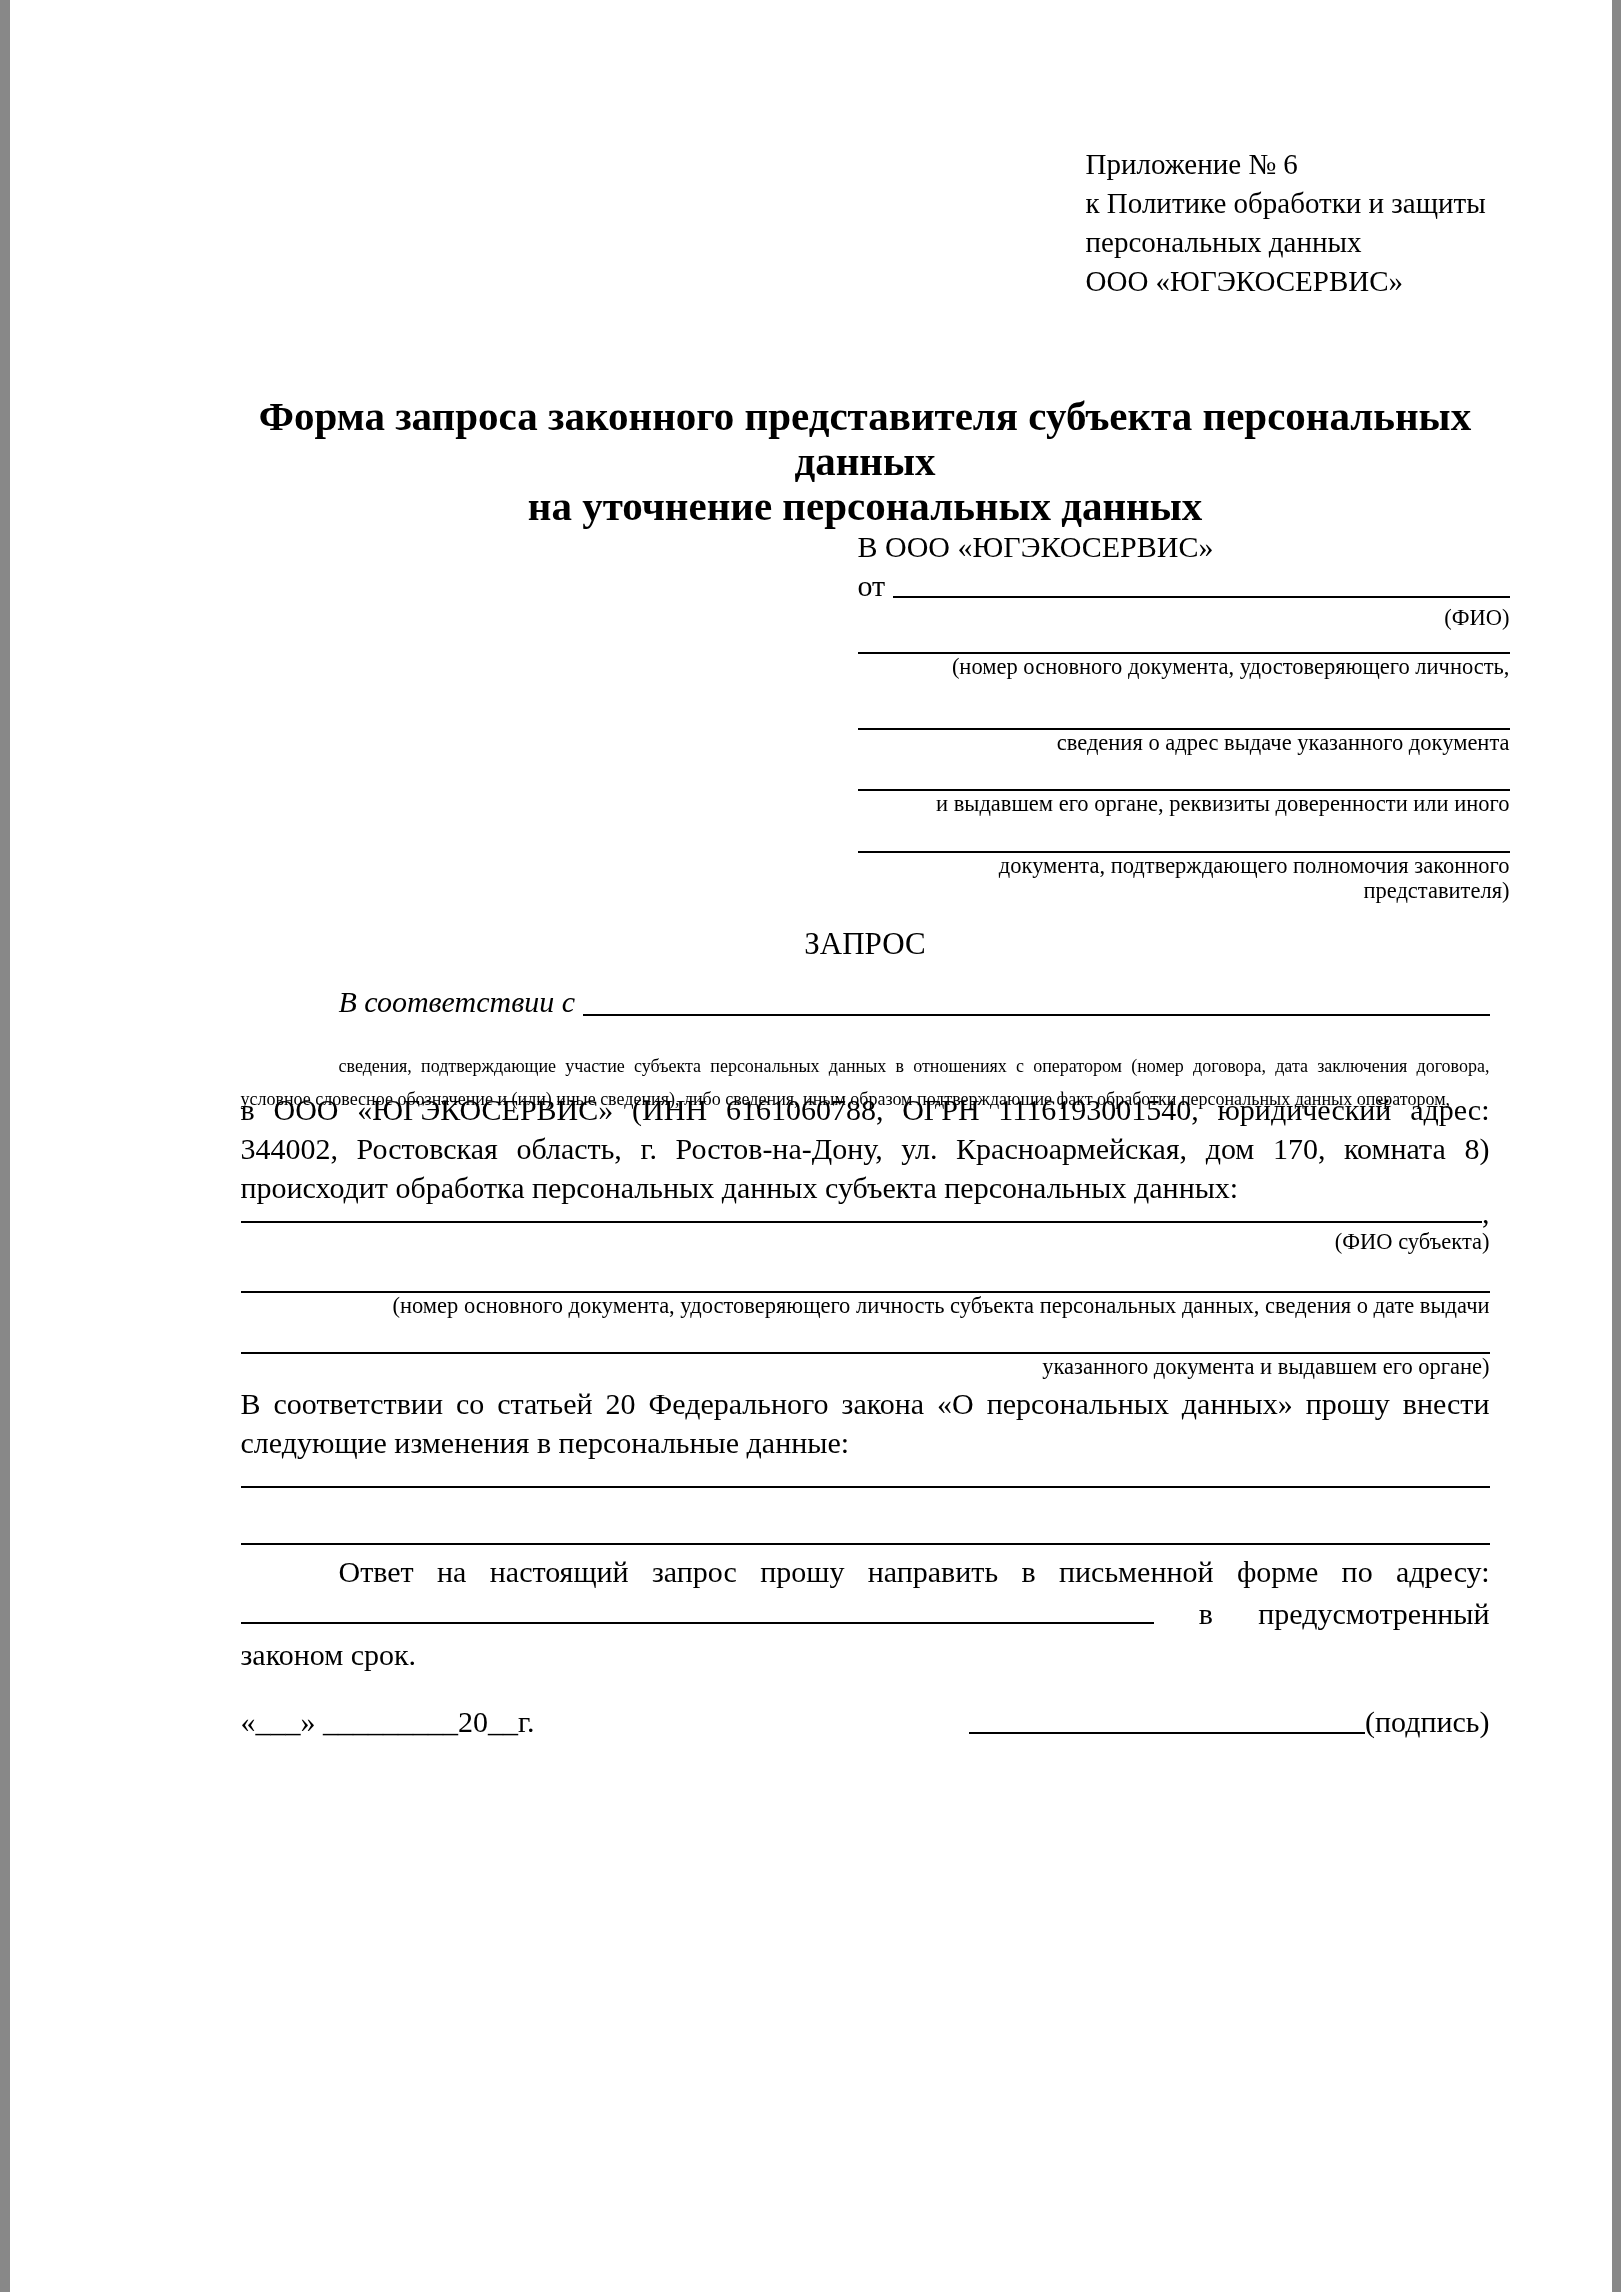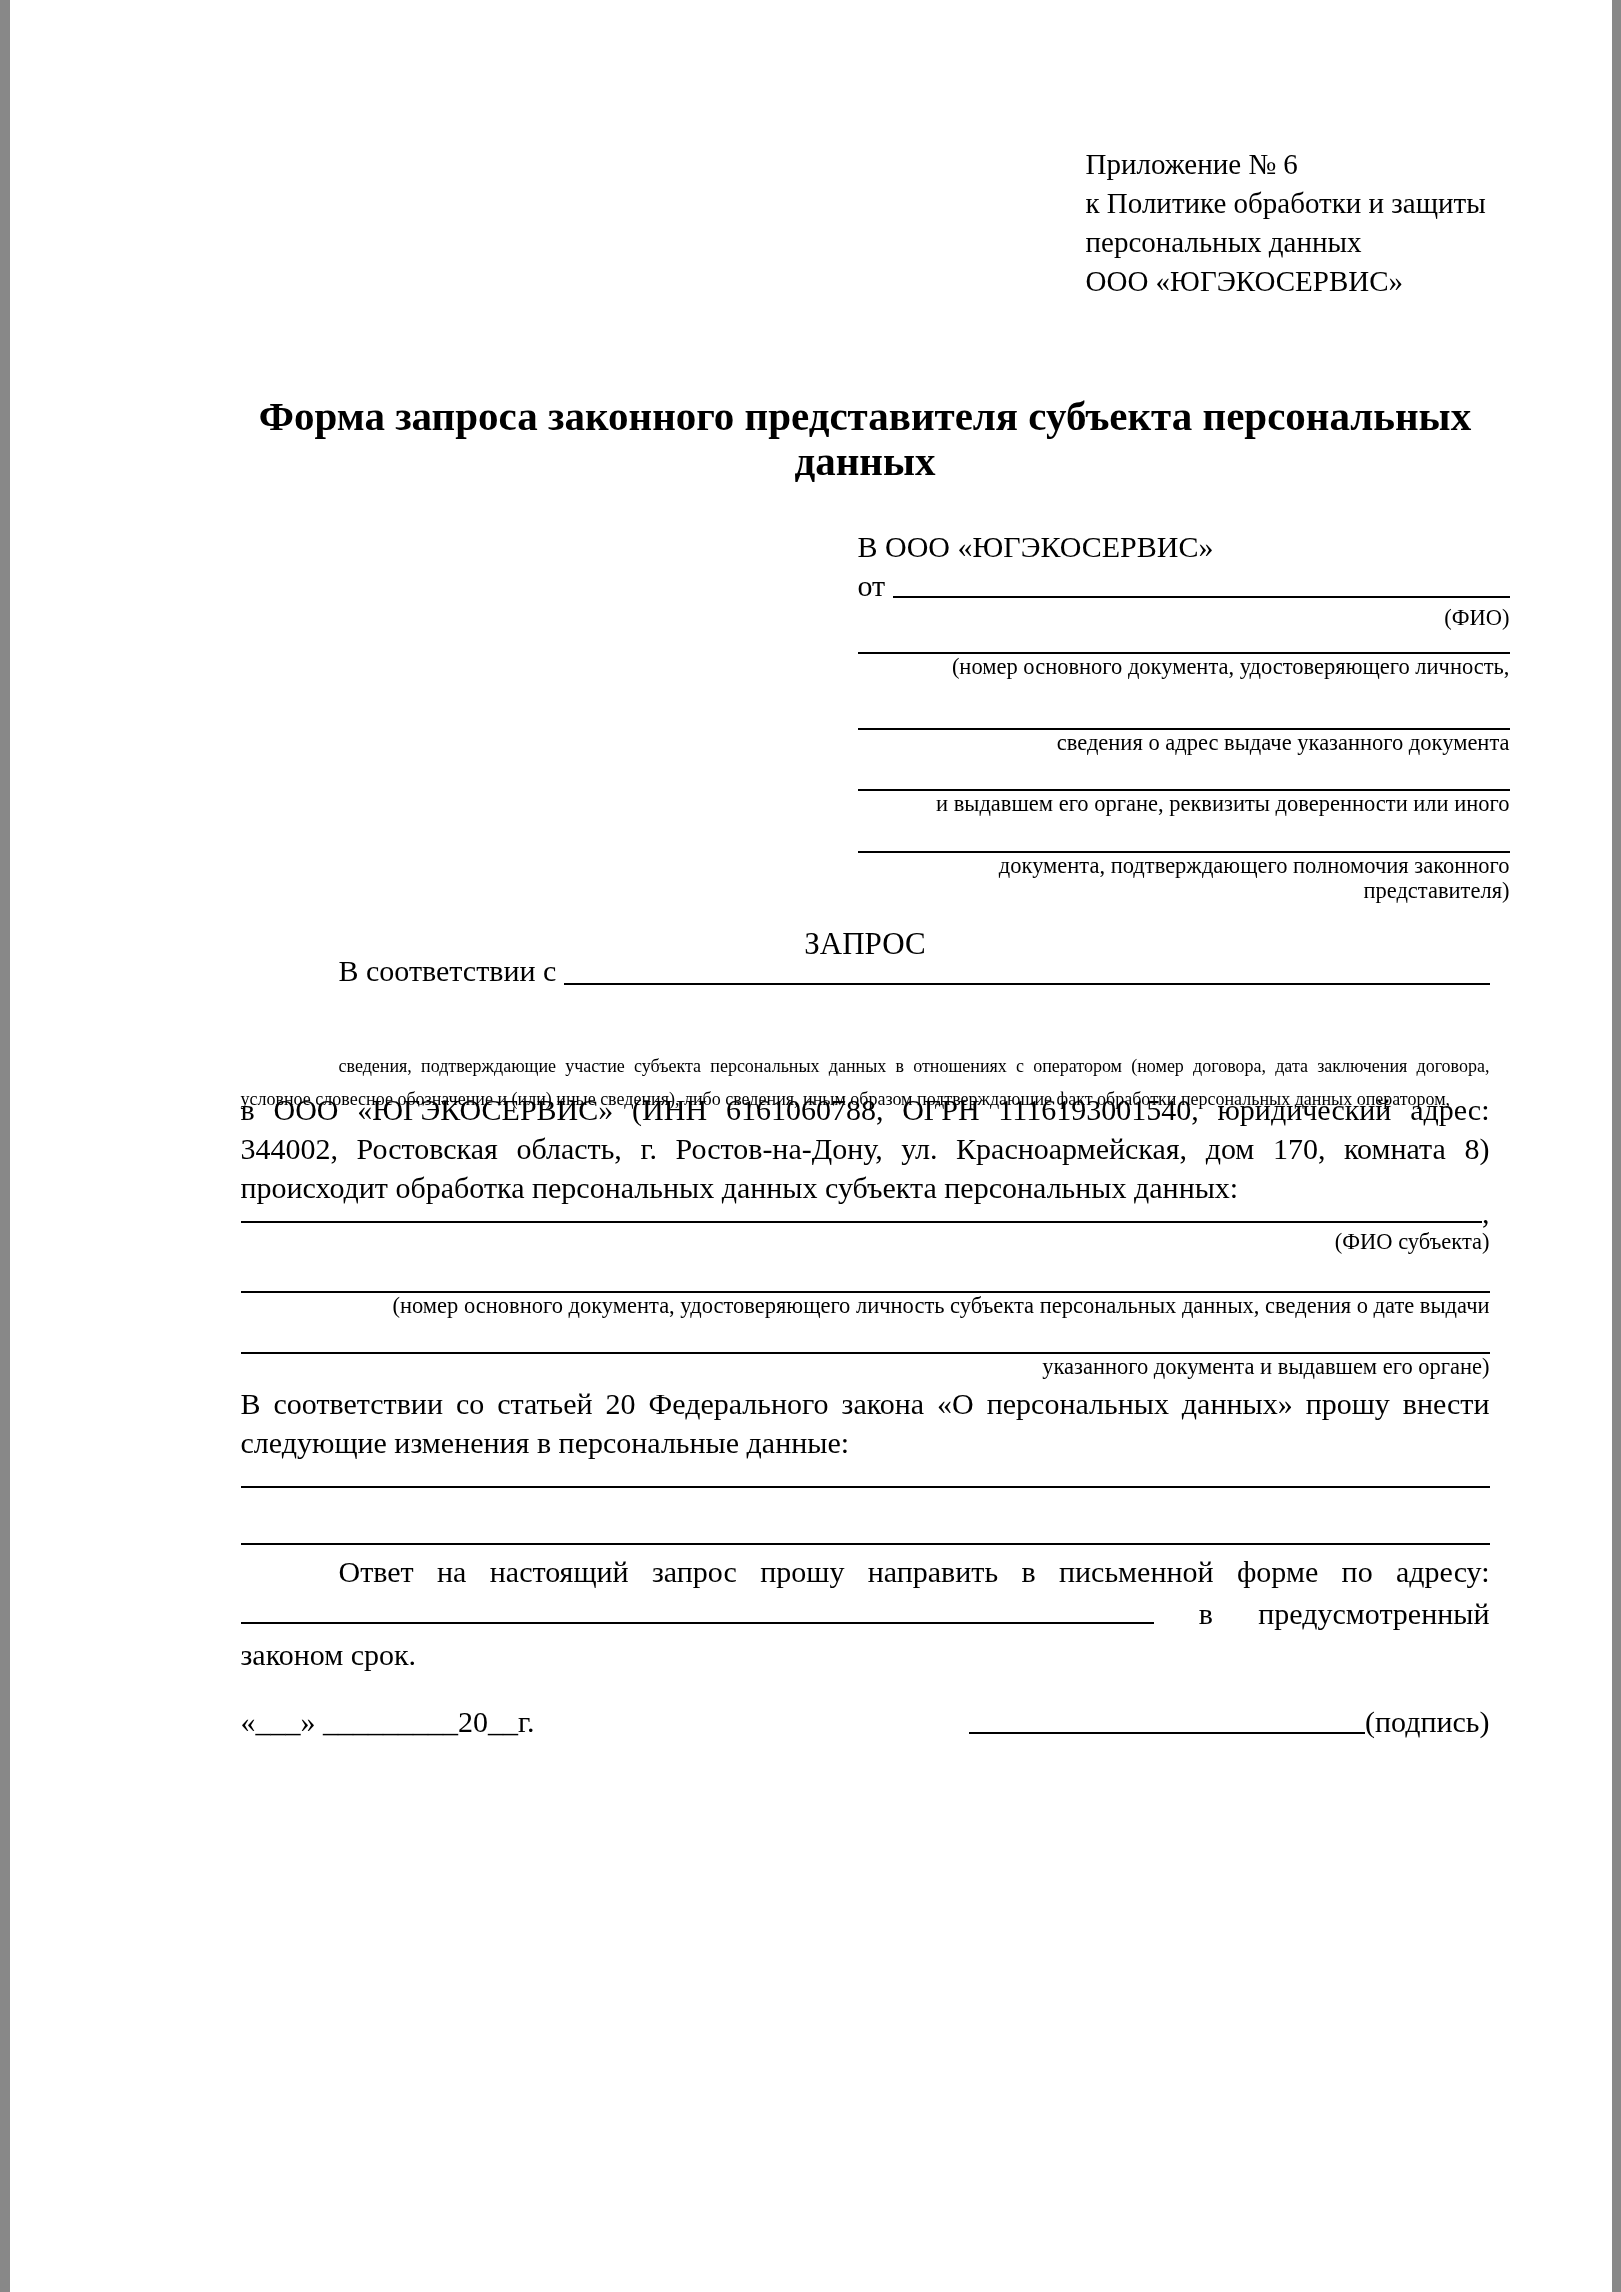--- a/index.html
+++ b/index.html
@@ -67,23 +67,24 @@
     right: 122px;
     top: 926px;
     text-align: center;
     font-size: 31px;
     line-height: 35px;
   }
   .accordance-row {
     position: absolute;
     left: 231px;
     right: 122px;
-    top: 951px;
+    top: 982px;
     display: flex;
     height: 39px;
+    font-style: italic;
   }
   .accordance-row .label {
     font-size: 30px;
     line-height: 39px;
     padding-left: 98px;
     white-space: nowrap;
   }
   .accordance-row .flex-line { margin-bottom: 4.9px; }
   .footnote {
     position: absolute;
@@ -175,20 +176,21 @@
 
   <div class="appendix">
     <div>Приложение № 6</div>
     <div>к Политике обработки и защиты</div>
     <div>персональных данных</div>
     <div>ООО «ЮГЭКОСЕРВИС»</div>
   </div>
 
   <div class="doc-title">
     <div>Форма запроса законного представителя субъекта персональных данных</div>
+    <div>на уточнение персональных данных</div>
   </div>
 
   <div class="addressee">
     <div class="to">В ООО «ЮГЭКОСЕРВИС»</div>
     <div class="from-row">
       <span class="label">от</span>
       <span class="flex-line"></span>
     </div>
     <div class="cap">(ФИО)</div>
     <div class="blank-line bl1"></div>

